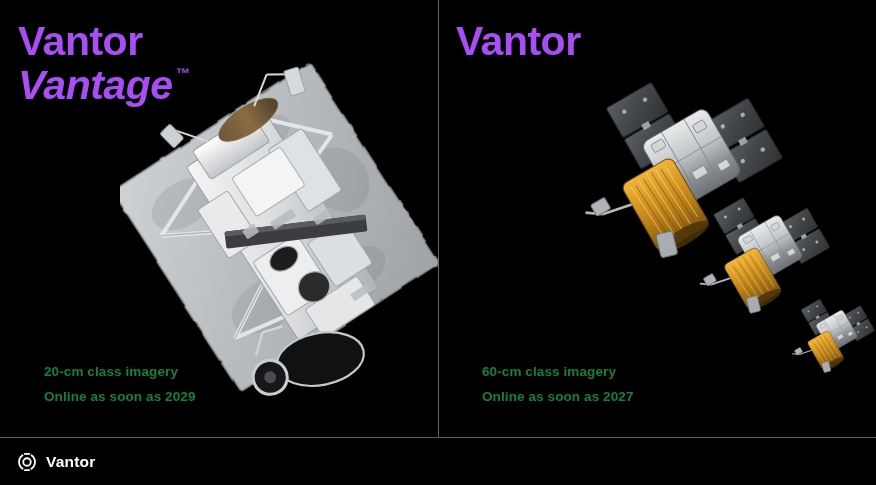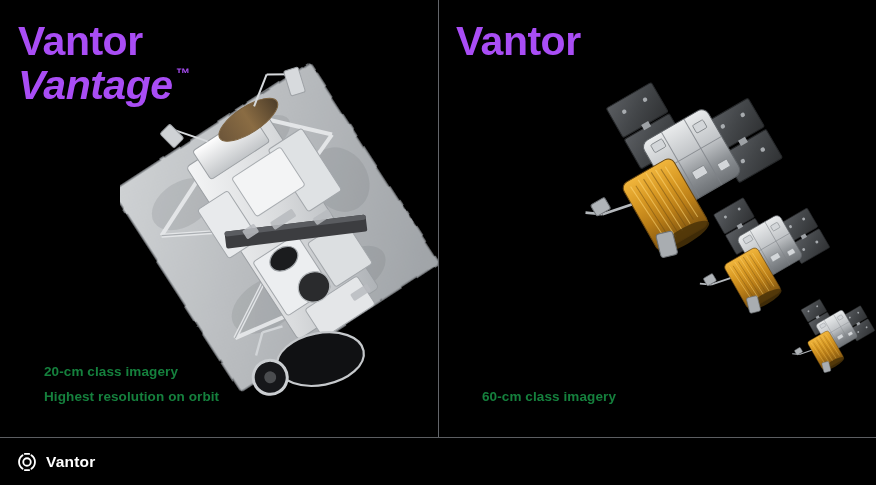--- a/index.html
+++ b/index.html
@@ -251,21 +251,21 @@
 
       <div class="title">
         <span>Vantor</span>
         <span class="l2">
           <span>Vantage</span><span class="tm">™</span>
         </span>
       </div>
 
       <div class="specs">
         <div class="line">20-cm class imagery</div>
-        <div class="line">Highest resolution on orbit</div>
+        <div class="line">Online as soon as 2029</div>
       </div>
     </div>
 
     <div class="panel">
 
       <svg class="pulse-art" viewBox="0 0 438 437">
         <defs>
           <linearGradient id="silver" x1="0" y1="0" x2="0" y2="1">
             <stop offset="0" stop-color="#e9ebec"></stop>
             <stop offset="0.42" stop-color="#c3c6c9"></stop>
@@ -369,20 +369,21 @@
           <use href="#sat"></use>
         </g>
       </svg>
 
       <div class="title">
         <span>Vantor</span>
       </div>
 
       <div class="specs">
         <div class="line">60-cm class imagery</div>
+        <div class="line">Online as soon as 2027</div>
       </div>
     </div>
 
     <div class="vdivider"></div>
   </div>
 
   <div class="hdivider"></div>
 
   <div class="footer">
     <div class="brand">

